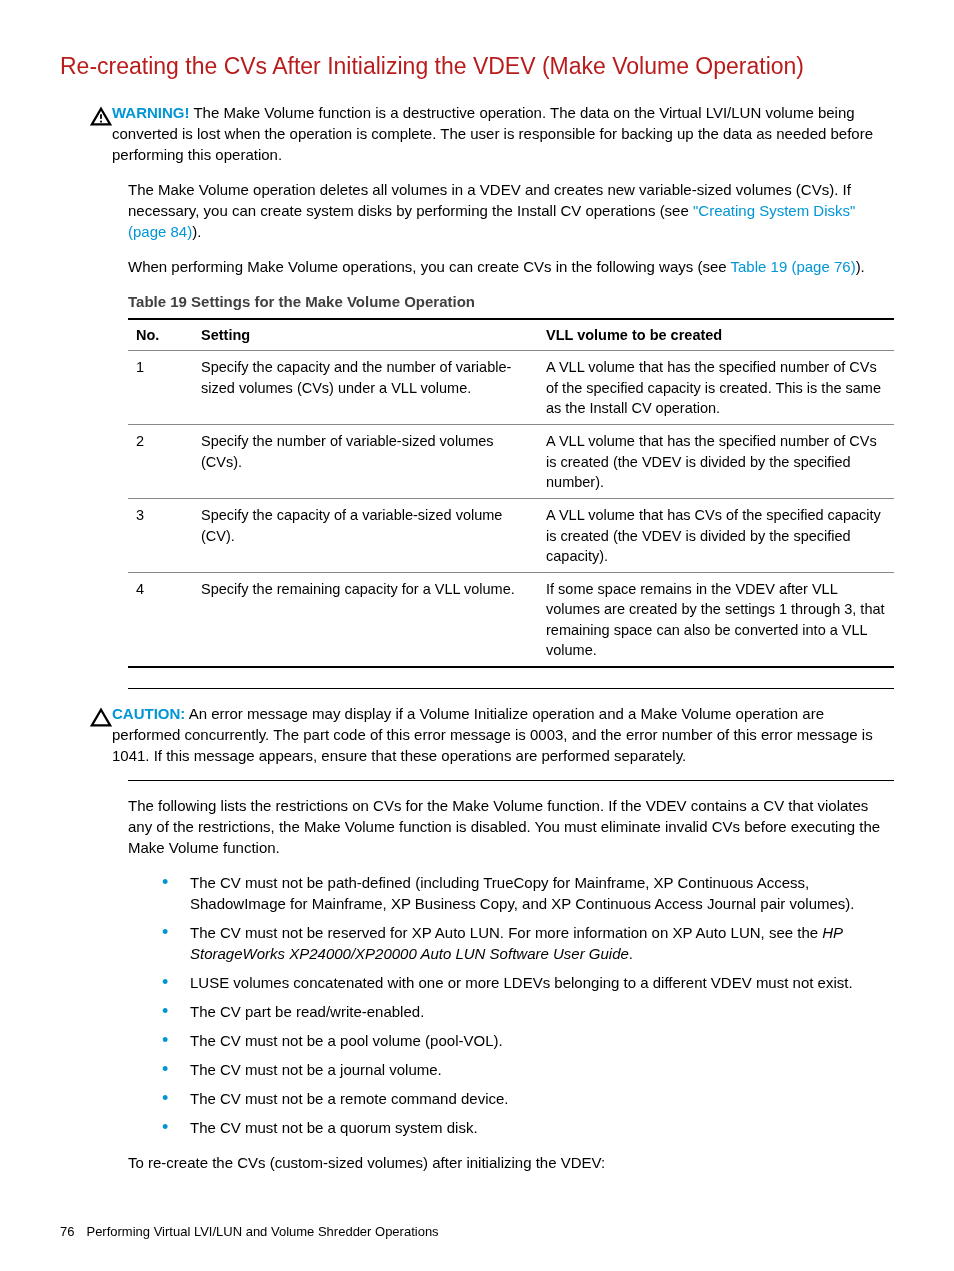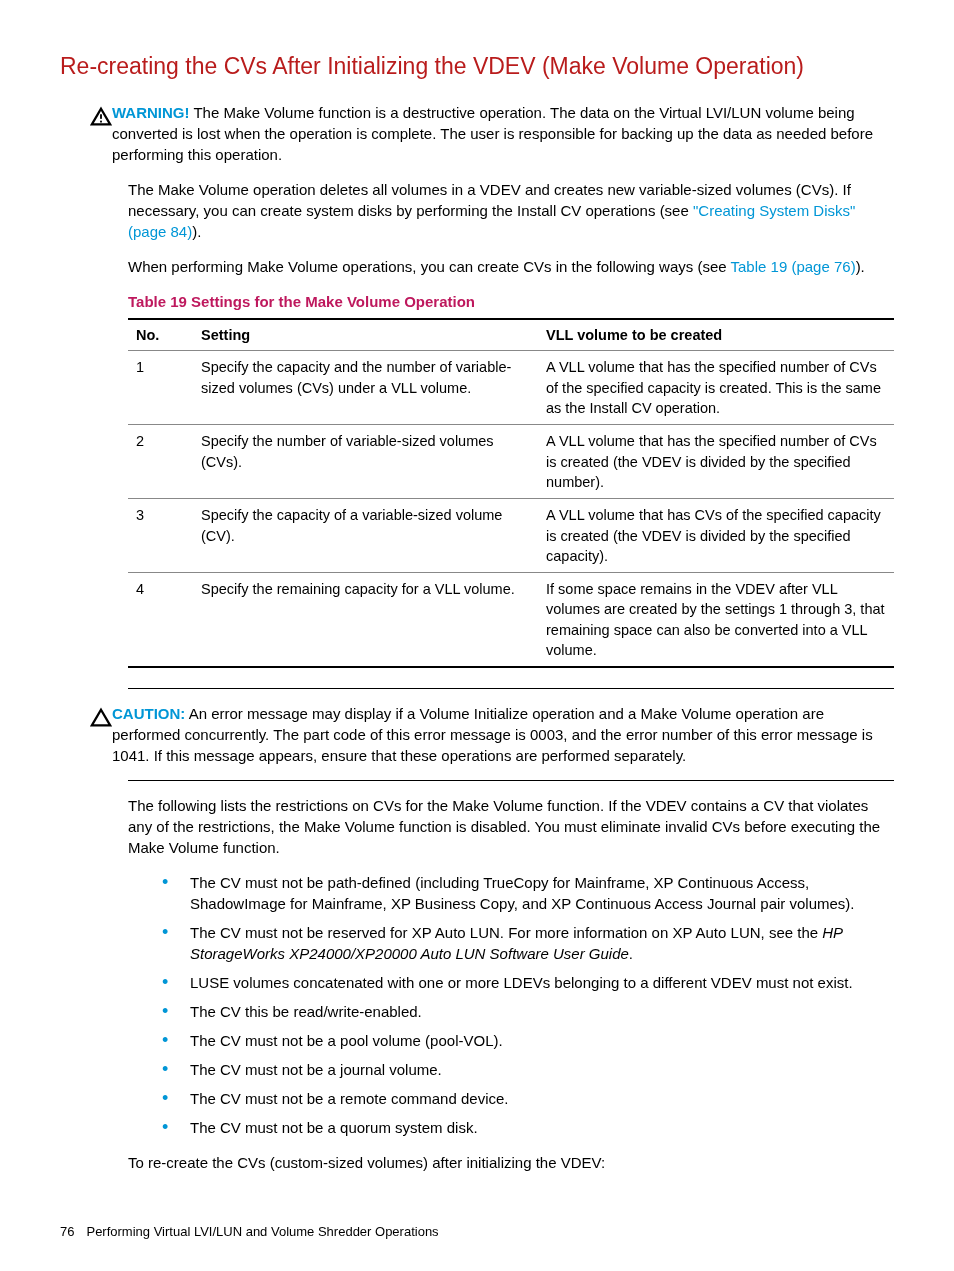--- a/index.html
+++ b/index.html
@@ -36,21 +36,21 @@
       font-weight: bold;
     }
     .para {
       margin-left: 68px;
       margin-bottom: 14px;
     }
     .link {
       color: #0096d6;
     }
     .table-title {
-      color: #be185d;
+      color: #404040;
       font-weight: bold;
       margin-left: 68px;
       margin-bottom: 6px;
     }
     table {
       margin-left: 68px;
       width: calc(100% - 68px);
       border-collapse: collapse;
       margin-bottom: 20px;
       font-size: 14.5px;
@@ -196,21 +196,21 @@
 <hr class="hr-after">
 
 <p class="para">The following lists the restrictions on CVs for the Make Volume function. If the VDEV contains a CV that violates any of the restrictions, the Make Volume function is disabled. You must eliminate invalid CVs before executing the Make Volume function.</p>
 
 <ul class="bullets">
   <li>The CV must not be path-defined (including TrueCopy for Mainframe, XP Continuous Access, ShadowImage for Mainframe, XP Business Copy, and XP Continuous Access Journal pair volumes).</li>
   <li>
     <span>The CV must not be reserved for XP Auto LUN. For more information on XP Auto LUN, see the </span><span class="italic">HP StorageWorks XP24000/XP20000 Auto LUN Software User Guide</span><span>.</span>
   </li>
   <li>LUSE volumes concatenated with one or more LDEVs belonging to a different VDEV must not exist.</li>
-  <li>The CV this be read/write-enabled.</li>
+  <li>The CV part be read/write-enabled.</li>
   <li>The CV must not be a pool volume (pool-VOL).</li>
   <li>The CV must not be a journal volume.</li>
   <li>The CV must not be a remote command device.</li>
   <li>The CV must not be a quorum system disk.</li>
 </ul>
 
 <p class="para">To re-create the CVs (custom-sized volumes) after initializing the VDEV:</p>
 
 <div class="footer">
   <span class="footer-page">76</span>

